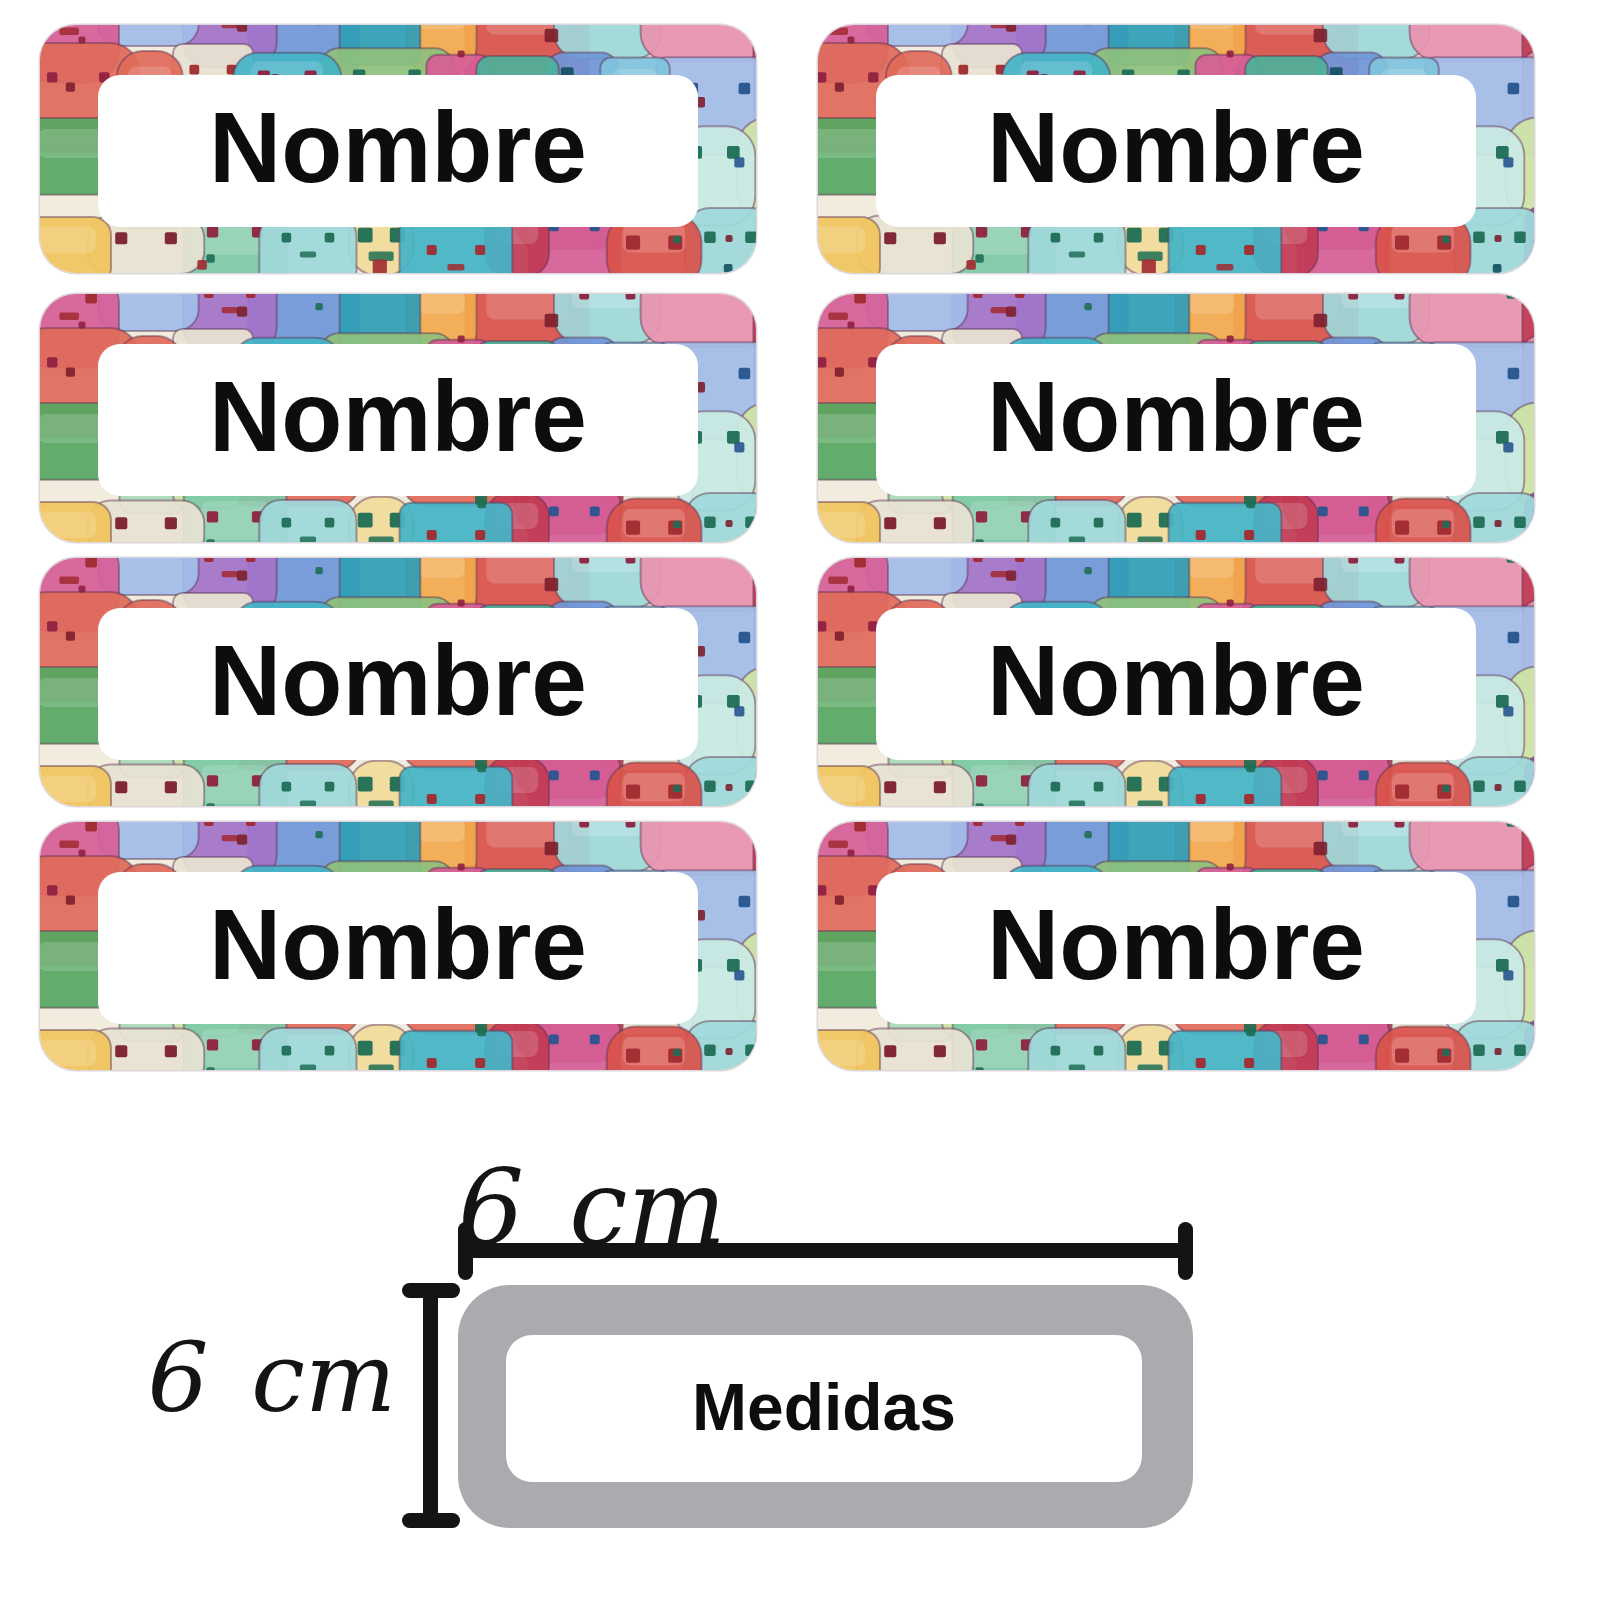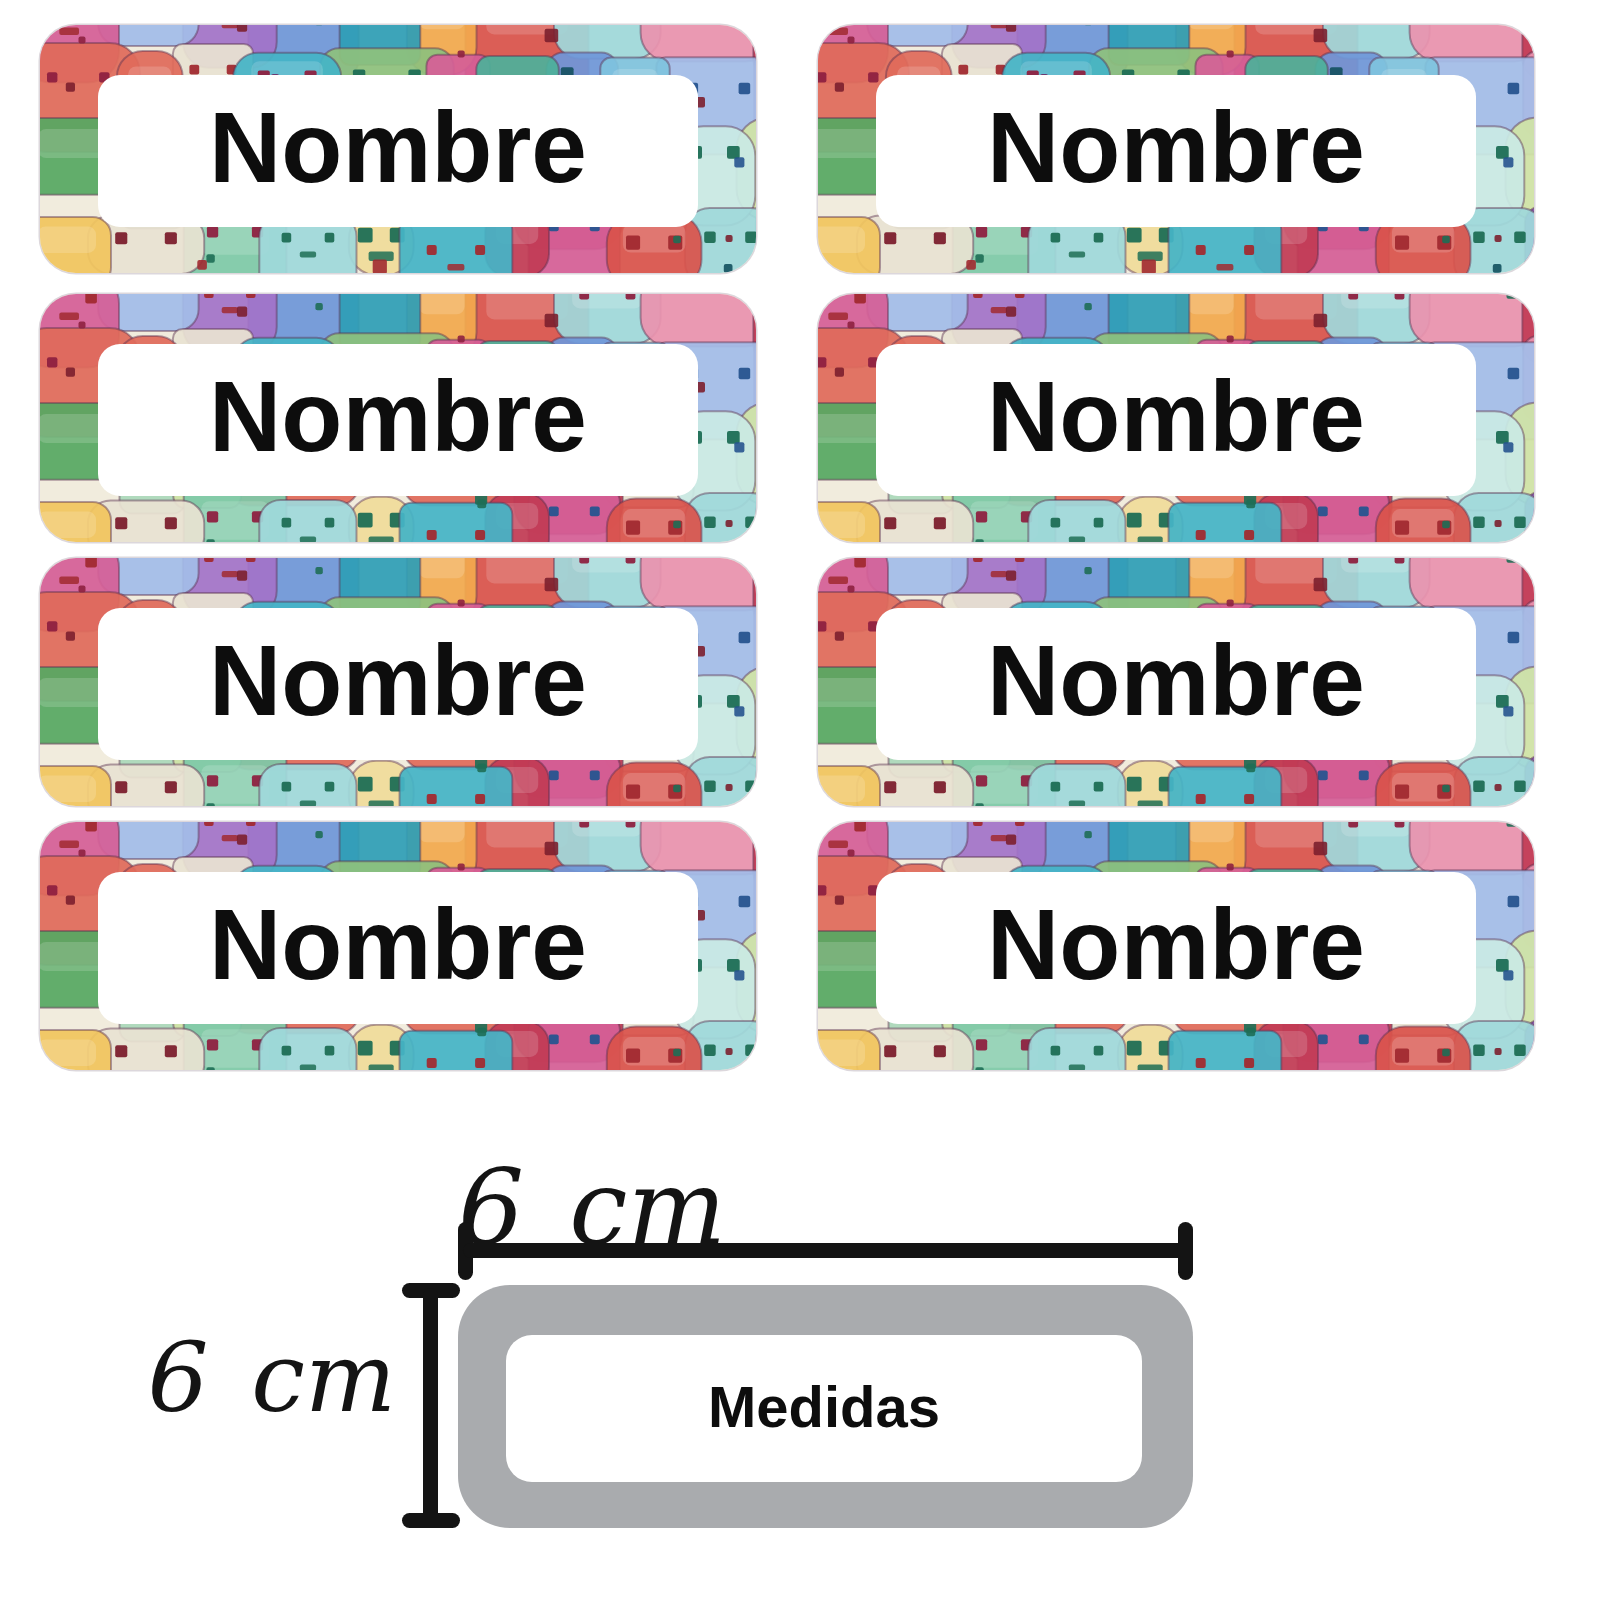--- a/index.html
+++ b/index.html
@@ -35,21 +35,21 @@
   .vbar{position:absolute;top:5px;bottom:5px;left:21px;width:15px;border-radius:8px;}
 
   .dimtext{position:absolute;font-family:"DejaVu Serif",serif;font-style:italic;
            line-height:1;word-spacing:12px;}
   .wtext{left:458px;width:735px;top:1156px;text-align:left;font-size:104px;}
   .htext{left:100px;width:296px;top:1330px;text-align:right;font-size:96px;}
 
   .sample{position:absolute;left:458px;top:1285px;width:735px;height:243px;border-radius:52px;}
   .sample-inner{position:absolute;left:48px;right:51px;top:50px;bottom:46px;background:#ffffff;
                 border-radius:26px;display:flex;align-items:center;justify-content:center;}
-  .sample-text{font-weight:700;font-size:58px;line-height:1;color:#0f0f0f;transform:translateY(-2px);}
+  .sample-text{font-weight:700;font-size:66px;line-height:1;color:#0f0f0f;transform:translateY(-2px);}
 
   .defs-svg{position:absolute;width:0;height:0;overflow:hidden;}
 </style>
 </head>
 <body>
 
 <div class="page">
 
   <svg class="defs-svg" aria-hidden="true">
     <defs>

